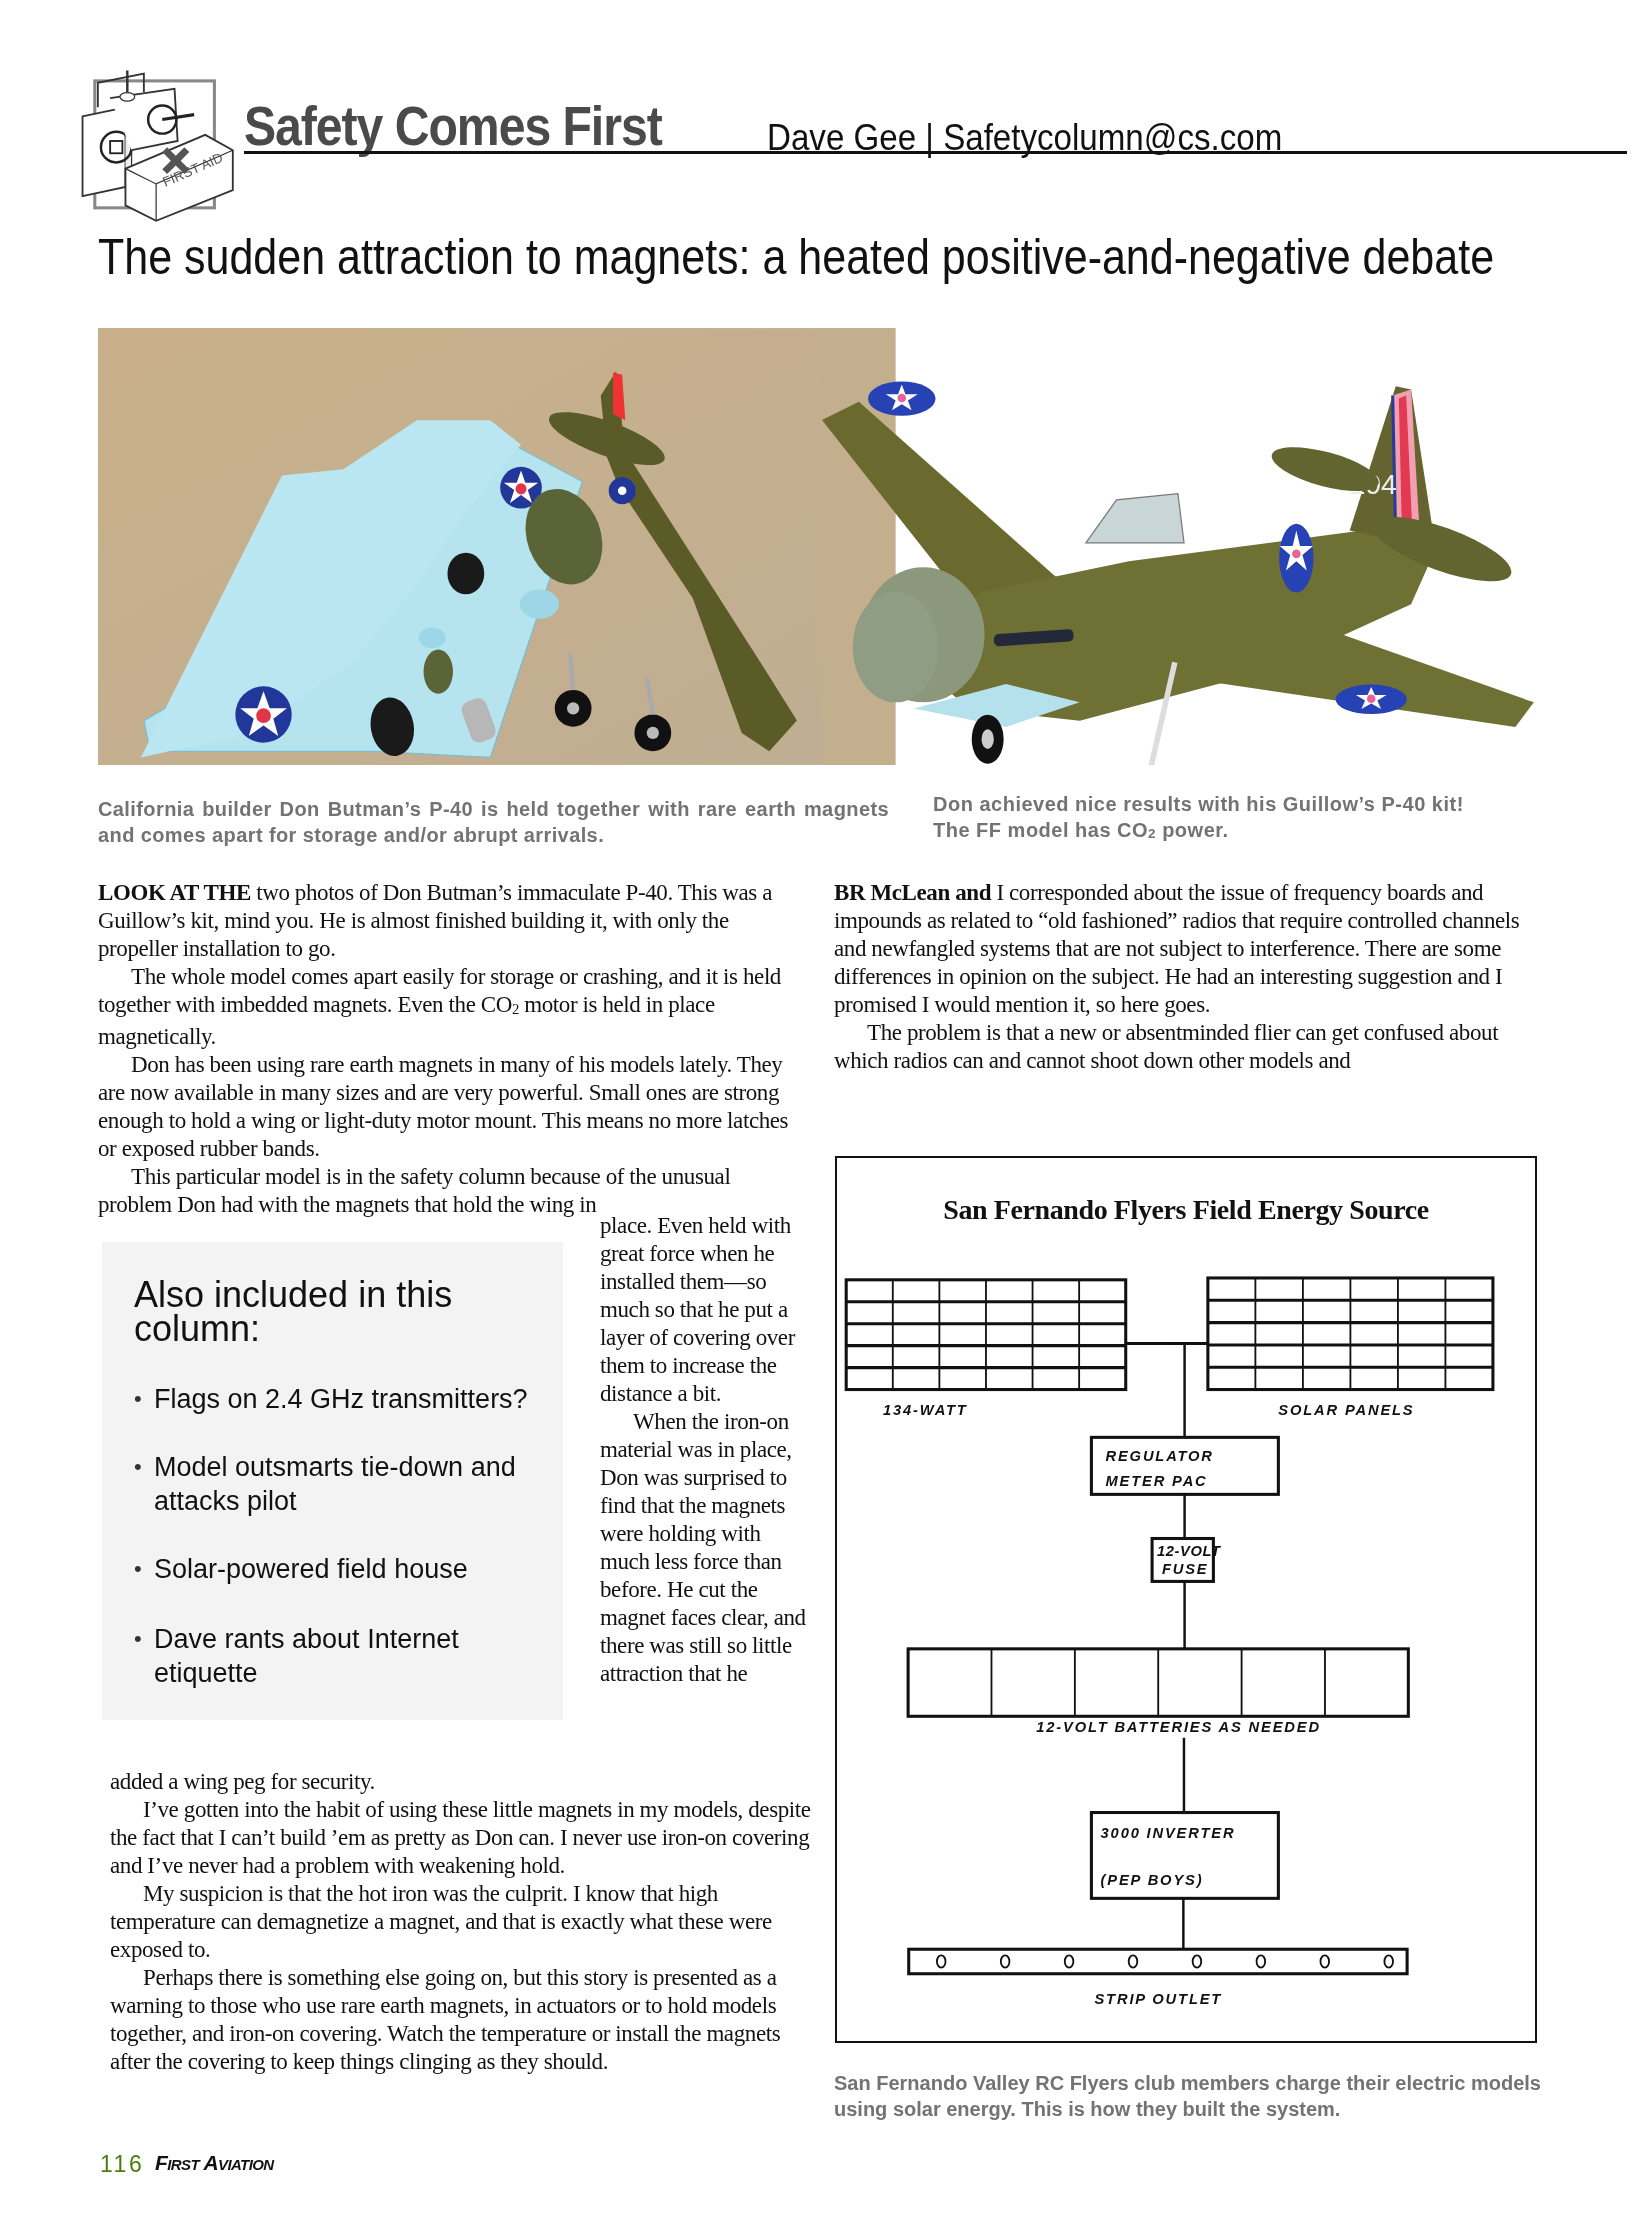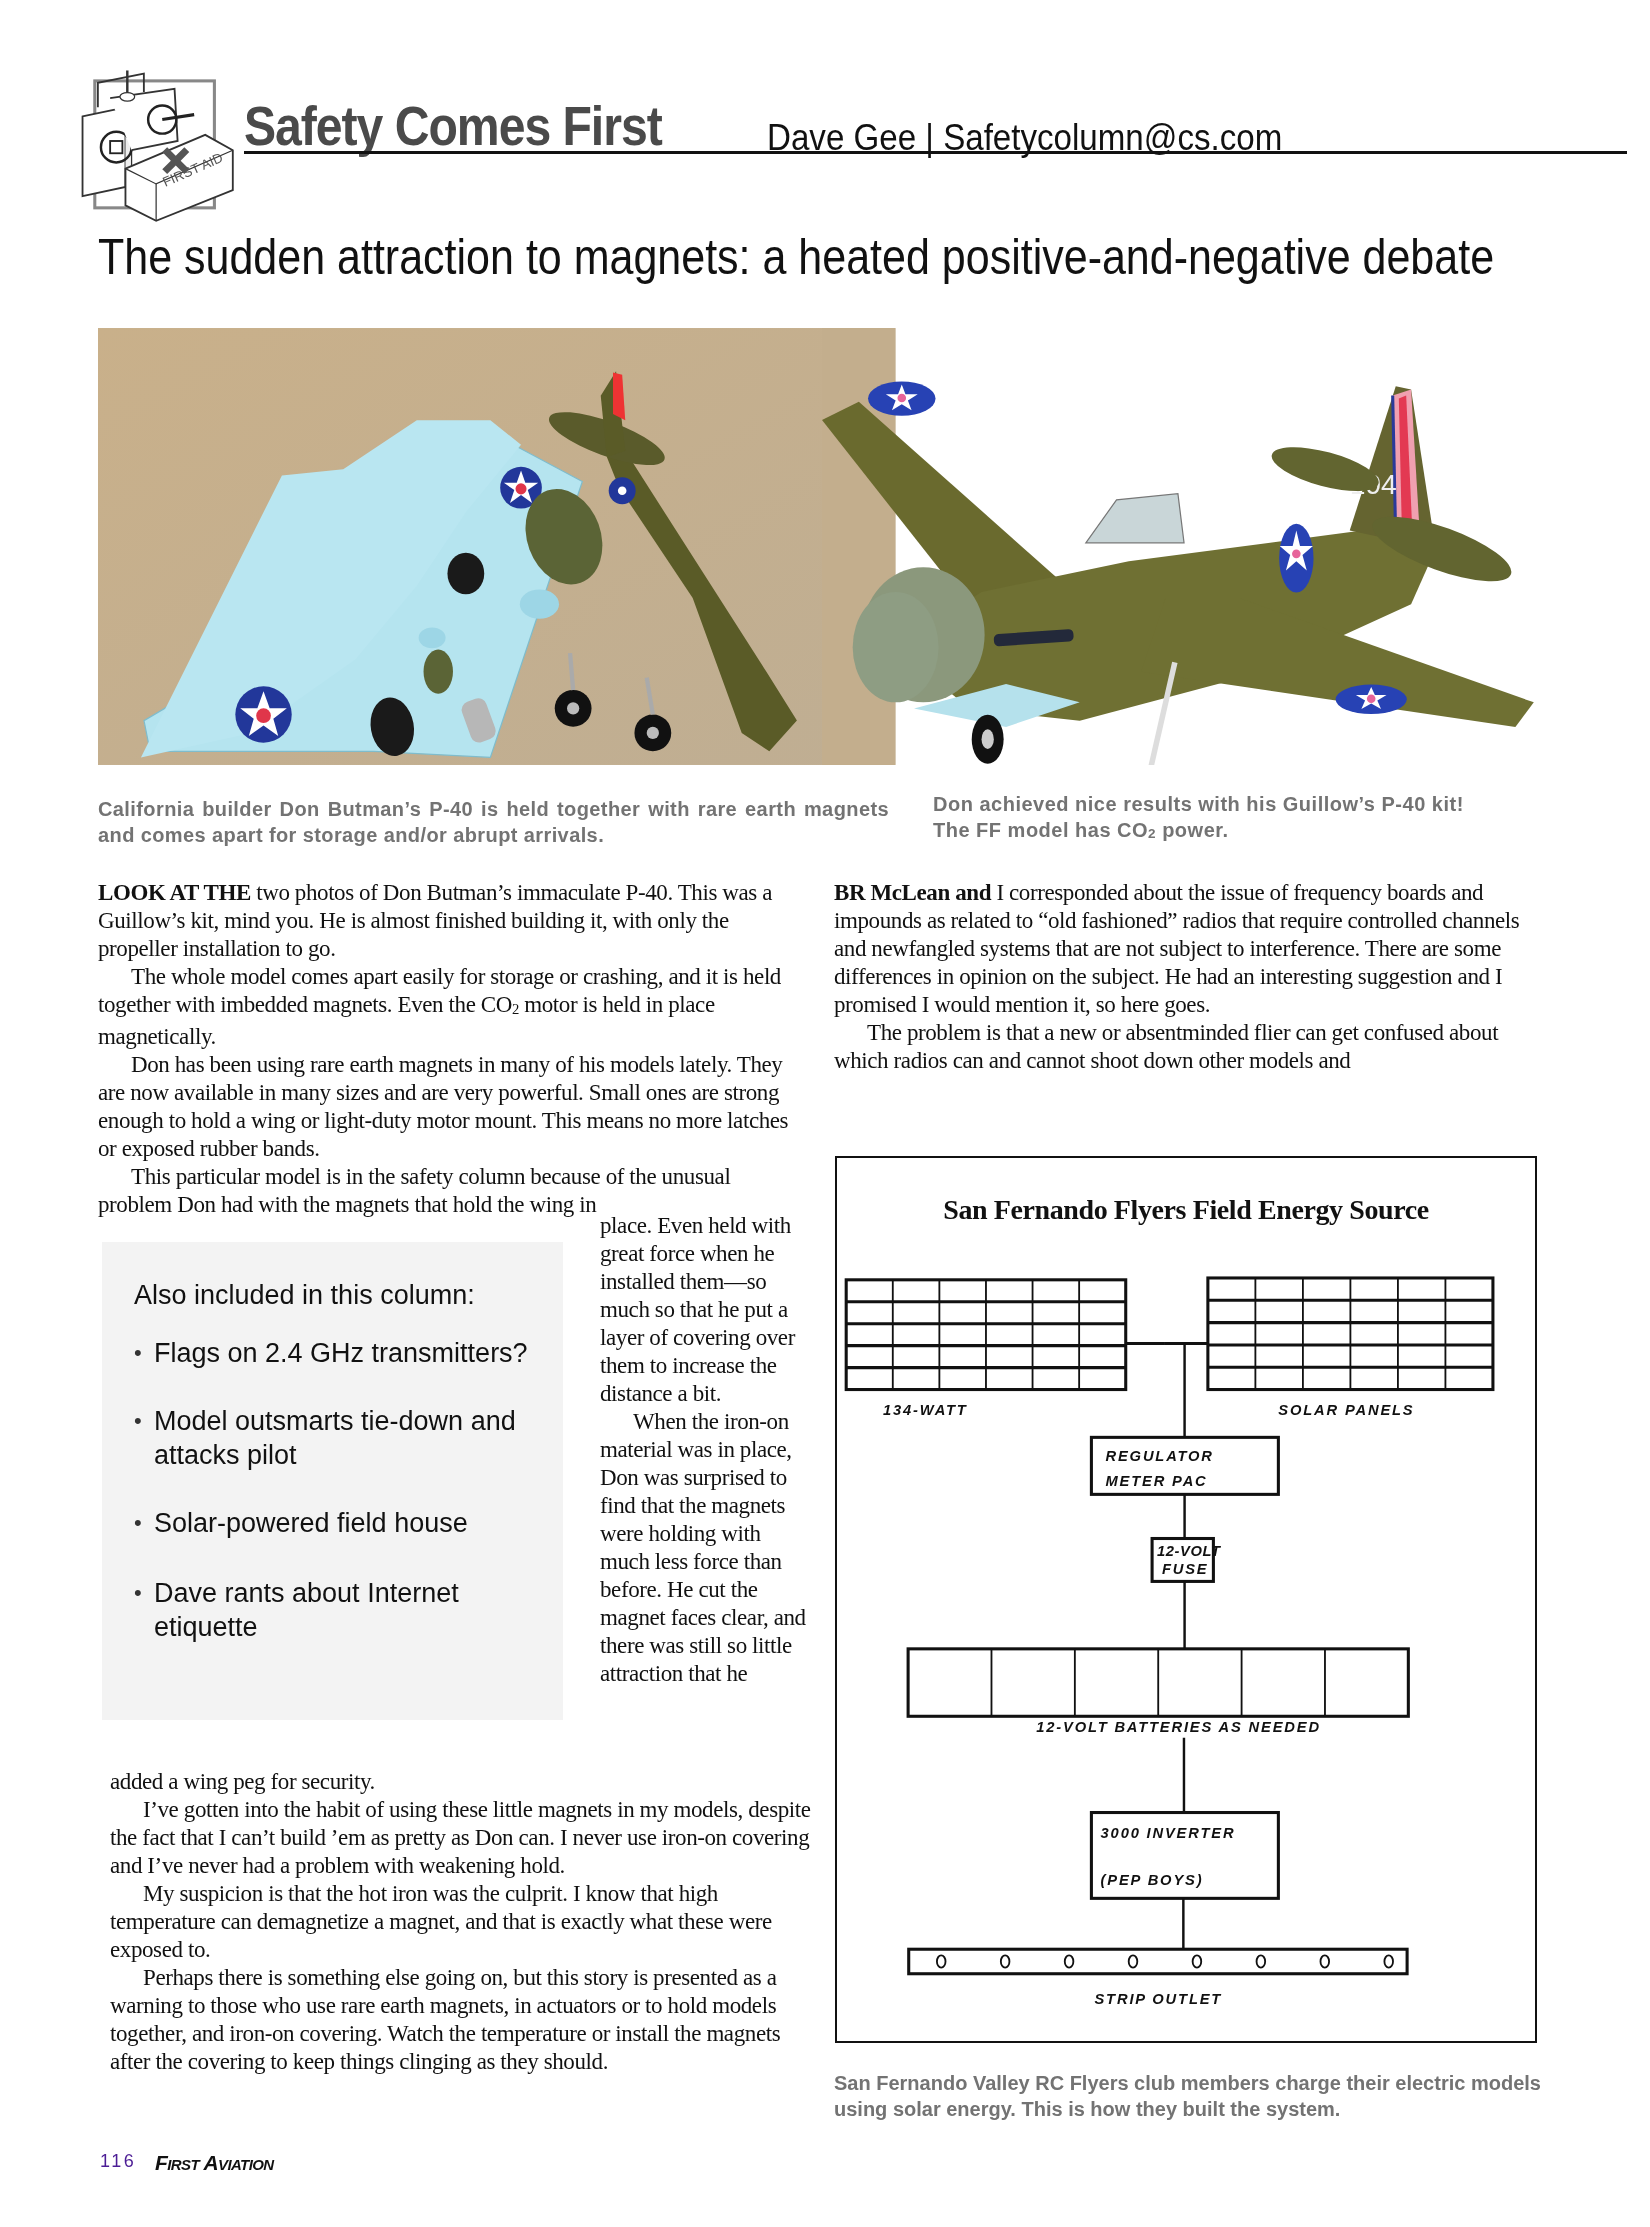--- a/index.html
+++ b/index.html
@@ -30,34 +30,34 @@
   .body p.indent { text-indent: 33px; }
   .lead { font-weight: bold; }
 
   #col-left-top { left: 98px; top: 879px; width: 711px; }
   #col-left-narrow { left: 600px; top: 1212px; width: 215px; }
   #col-left-bottom { left: 98px; top: 1768px; width: 711px; margin-left: 12px; }
   #col-right { left: 834px; top: 879px; width: 699px; }
 
   
   #sidebar { left: 102px; top: 1242px; width: 461px; height: 478px; background: #f3f3f3; padding: 36px 0 0 32px; font-family: "Liberation Sans", sans-serif; color: #111; }
-  #sidebar-title { font-size: 27px; line-height: 34px; margin-bottom: 24px; }
+  #sidebar-title { font-size: 36px; line-height: 34px; margin-bottom: 36px; }
   .sb-item { position: relative; padding-left: 20px; font-size: 27px; line-height: 34px; margin-bottom: 34px; }
   .sb-bullet { position: absolute; left: 0; top: 0; font-size: 22px; color: #333; }
 
   
   #diagram { left: 835px; top: 1156px; width: 702px; height: 887px; border: 2.5px solid #111; font-weight: bold; }
   #diagram svg { position: absolute; left: 0; top: 0; }
   #diagram-title { position: absolute; left: 0; top: 36px; width: 100%; text-align: center; font-family: "Liberation Serif", serif; font-size: 28px; color: #111; letter-spacing: -0.4px; }
   .hand { font-family: "Liberation Sans", sans-serif; font-style: italic; font-size: 24px; letter-spacing: 3px; fill: #111; }
 
   #caption-bottom { left: 834px; top: 2070px; width: 736px; }
 
   
-  #page-number { left: 100px; top: 2151px; font-family: "Liberation Sans", sans-serif; font-size: 18px; color: #4c1d95; letter-spacing: 2.5px; }
+  #page-number { left: 100px; top: 2151px; font-family: "Liberation Sans", sans-serif; font-size: 23px; color: #4d7c0f; letter-spacing: 2.5px; }
   #magazine-name { left: 155px; top: 2151px; font-family: "Liberation Sans", sans-serif; font-weight: bold; font-style: italic; font-size: 21px; color: #111; font-variant: small-caps; letter-spacing: -0.6px; }
 </style>
 </head>
 <body>
 
 <div id="logo" class="abs">
   <svg width="184" height="184" viewBox="0 0 300 300">
     <rect x="60" y="52" width="195" height="207" fill="none" stroke="#888" stroke-width="5"></rect>
 
     <path d="M40 110 L110 95 L110 225 L40 240 Z" fill="#fff" stroke="#333" stroke-width="3"></path>

